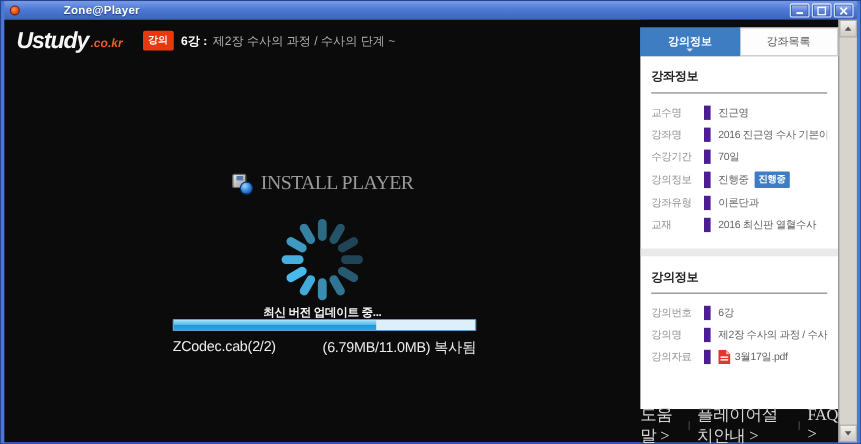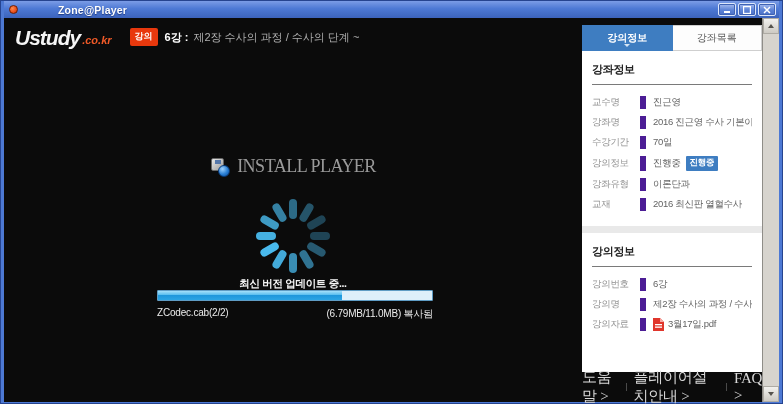--- a/index.html
+++ b/index.html
@@ -86,21 +86,21 @@
 
   .progress-wrap { position:absolute; top:272px; left:50%; width:276px; margin-left:-136px; }
   .progress-track {
     height:11px; background:#ddeffa; border:1px solid #5f9cc4; border-radius:1px; overflow:hidden;
   }
   .progress-fill {
     height:100%; width:0;
     background:linear-gradient(#a5e0fa, #55bdef 45%, #1f97dc 50%, #2ba5e4);
   }
   .progress-labels { display:flex; justify-content:space-between; margin-top:6px; }
-  .progress-labels span { color:#ececec; font-size:10px; letter-spacing:-0.2px; }
+  .progress-labels span { color:#ececec; font-size:13px; letter-spacing:-0.2px; }
 
   
   .sidebar { width:180px; display:flex; flex-direction:column; background:#0b0b0b; }
   .sidebar-topgap { height:7px; background:#0b0b0b; flex:none; }
   .tabs { display:flex; height:26px; flex:none; }
   .tab {
     flex:1; display:flex; align-items:center; justify-content:center;
     background:#fdfdfd; border:1px solid #cfcfcf; border-left-width:0;
     color:#555; font-size:10px; position:relative;
   }

